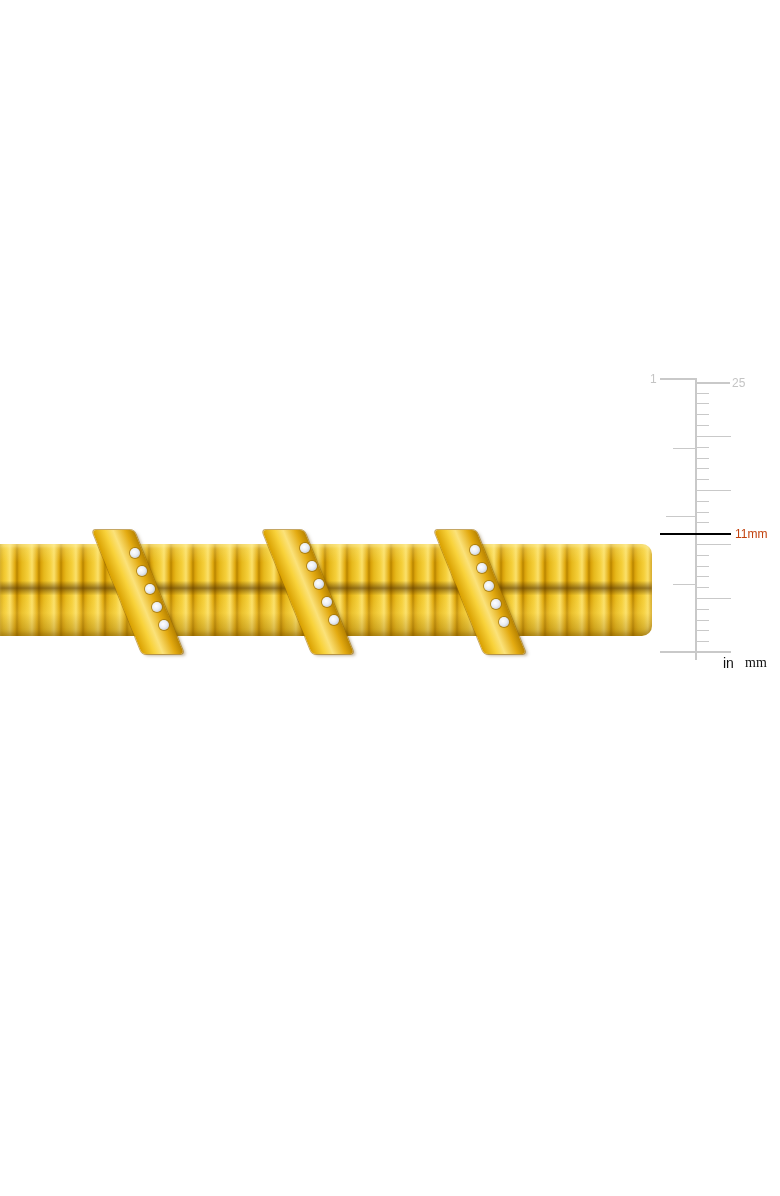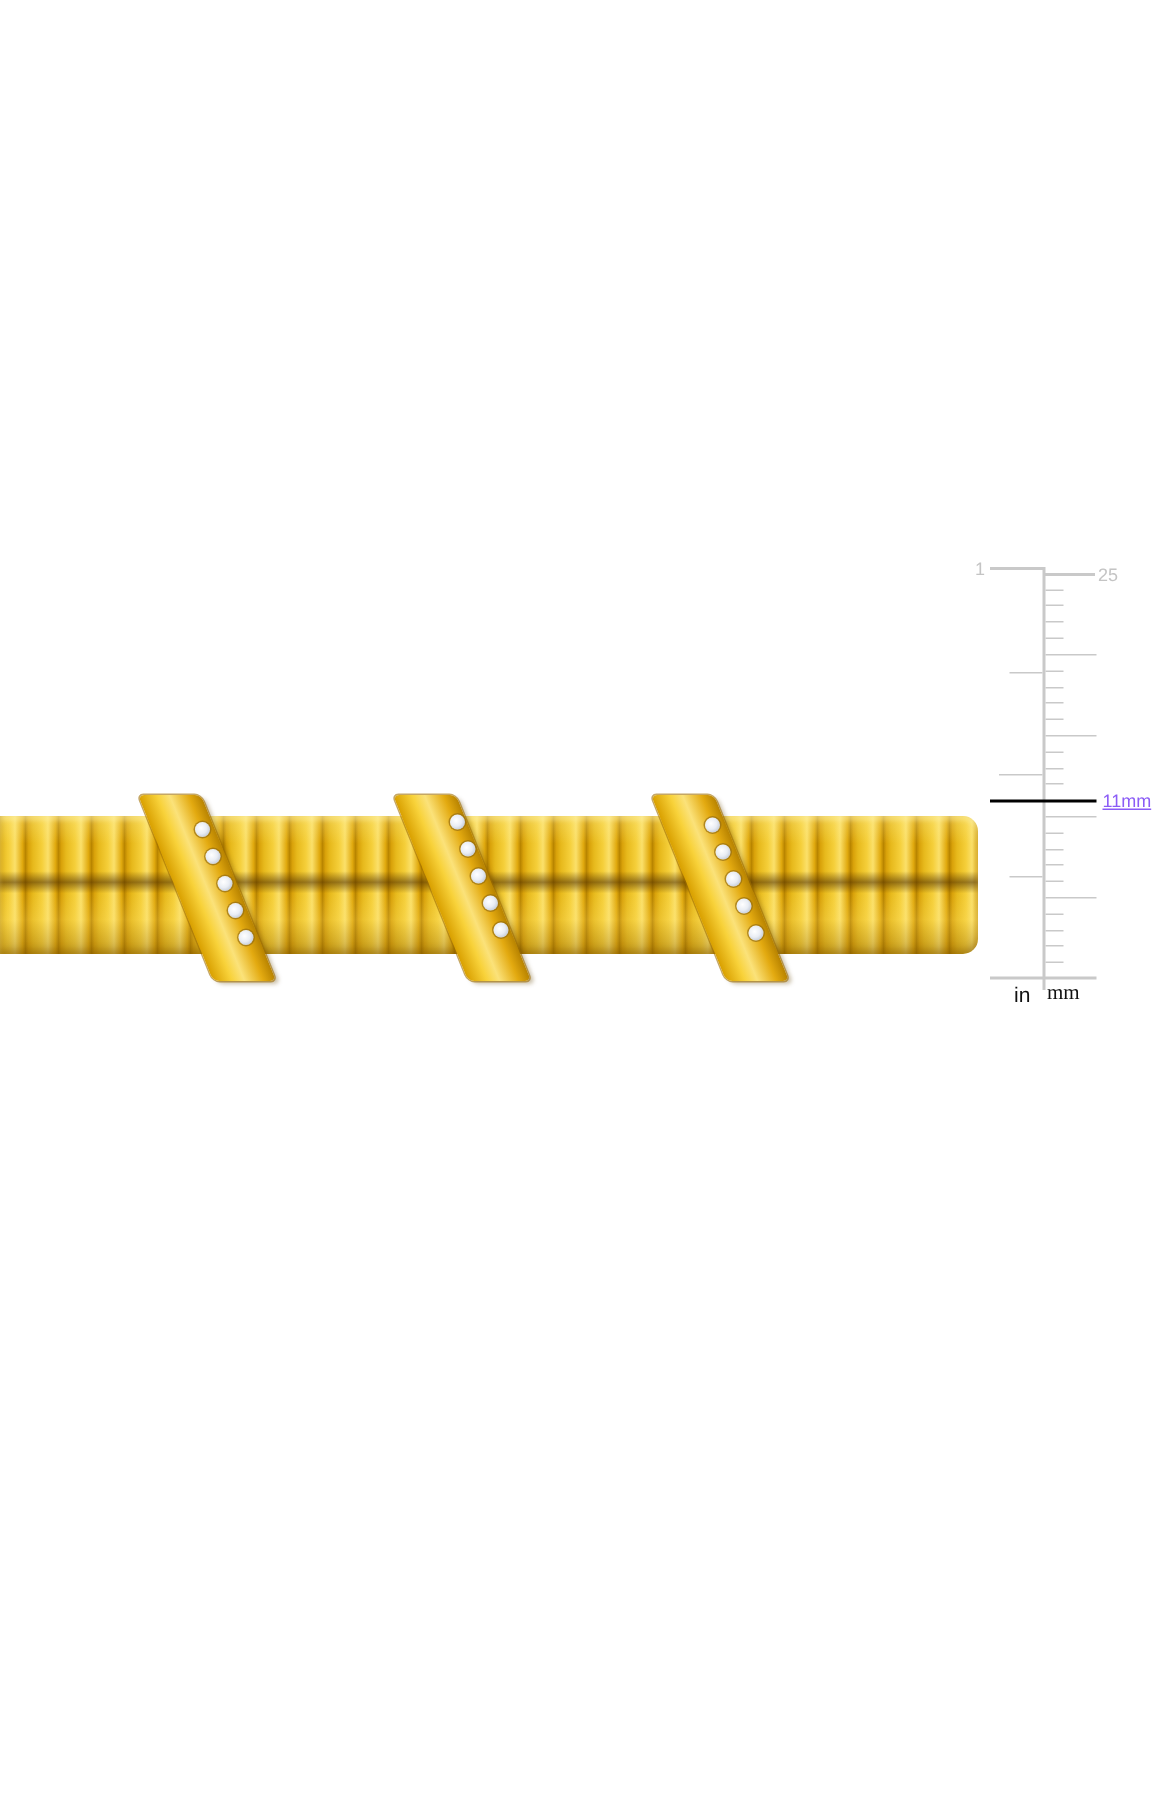--- a/index.html
+++ b/index.html
@@ -24,22 +24,22 @@
     .stone { position: absolute; width: 10px; height: 10px; border-radius: 50%;
       background: radial-gradient(circle at 40% 40%, #ffffff 0%, #e9edf4 45%, #aab3c3 100%);
       box-shadow: 0 0 0 1px rgba(150,110,20,0.7);
     }
 
     
     .ruler { position: absolute; left: 640px; top: 370px; width: 140px; height: 310px; }
     .r-line { position: absolute; background: #c9c9c9; }
     .r-label { position: absolute; color: #c4c4c4; font-size: 12px; line-height: 12px; }
     .r-mark { position: absolute; background: #000; height: 2px; }
-    .r-marklabel { position: absolute; color: #8b5cf6; font-size: 12px; line-height: 12px; text-decoration: underline; }
-    .r-unit { position: absolute; color: #111; font-size: 14px; line-height: 14px; }
+    .r-marklabel { position: absolute; color: #c2410c; font-size: 12px; line-height: 12px; }
+    .r-unit { position: absolute; color: #111; font-size: 14px; line-height: 14px; margin-left: 47px; }
   </style>
 </head>
 <body>
 
 <div class="stage">
 
   <div class="bracelet">
     <div class="tube"></div>
 
     <div class="clasp" style="left:92px;"></div>

